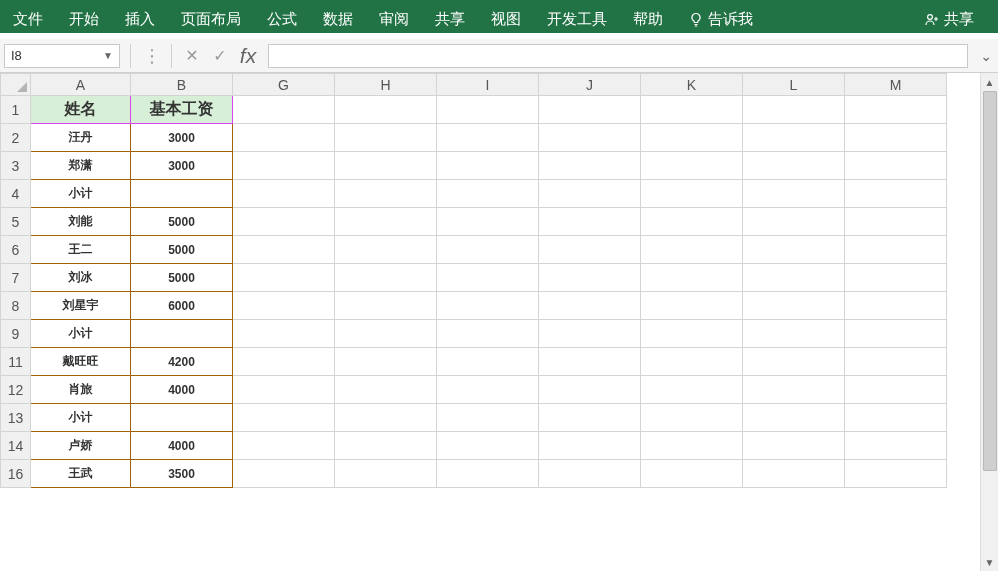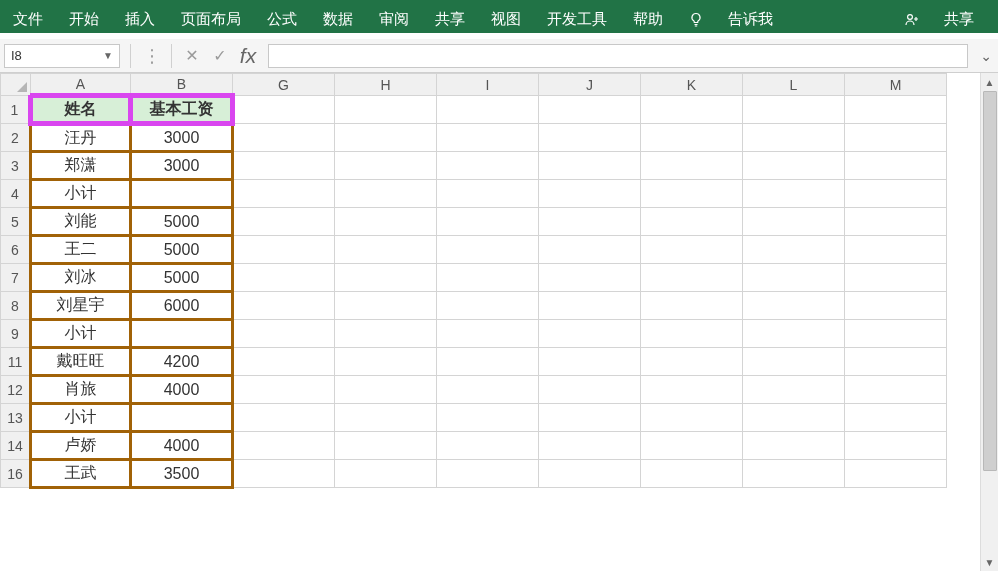--- a/index.html
+++ b/index.html
@@ -31,21 +31,21 @@
   }
   .ribbon-right {
     margin-left: auto;
     display: flex;
     align-items: center;
     padding-right: 12px;
   }
   .ribbon-action {
     display: flex;
     align-items: center;
-    gap: 24px;
+    gap: 4px;
     padding: 4px 12px;
     font-size: 15px;
     justify-content: flex-end;
   }
   .bulb-icon, .person-icon {
     display: inline-block;
     width: 16px;
     height: 16px;
   }
 
@@ -140,25 +140,26 @@
     color:#555;
     width: 30px;
     font-size: 14px;
   }
   .colA { width: 100px; }
   .colB { width: 102px; }
   .colOther { width: 102px; }
 
   
   td.databox {
-    border: 3px solid #a16207;
-    font-size: 16px;
+    border: 1px solid #a16207;
+    font-size: 12px;
+    font-weight: bold;
   }
   td.hdrcell {
-    border: 5px solid #d946ef;
+    border: 1px solid #d946ef;
     background: #d7efd7;
     font-weight: bold;
     font-size: 16px;
   }
 </style>
 </head>
 <body>
 
 <div class="ribbon">
   <div class="ribbon-tabs">

